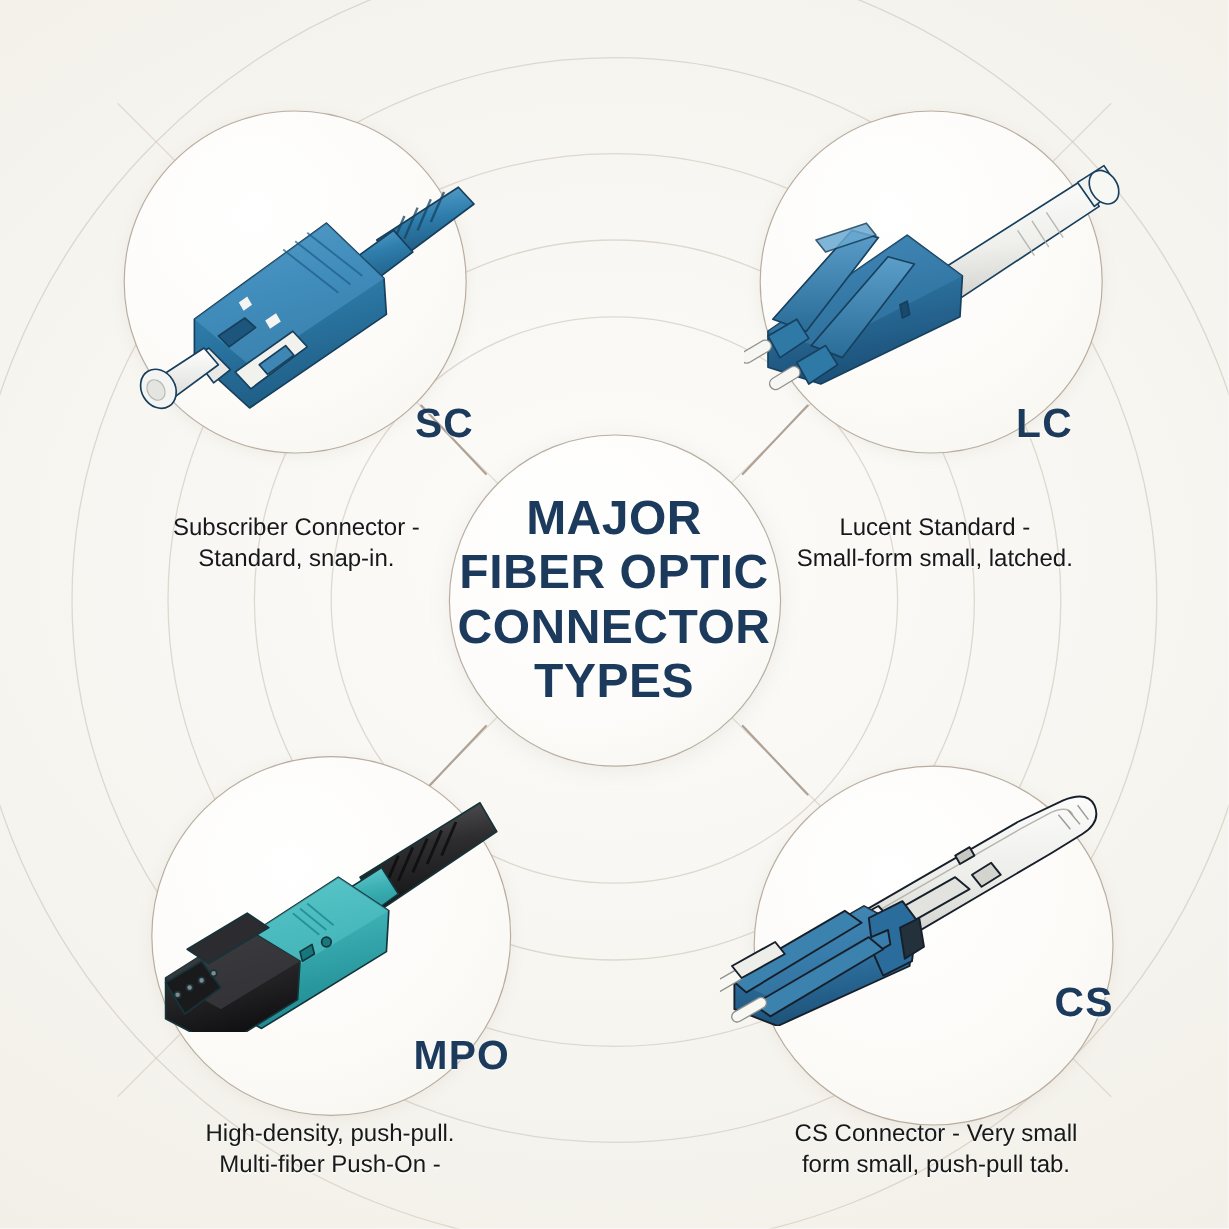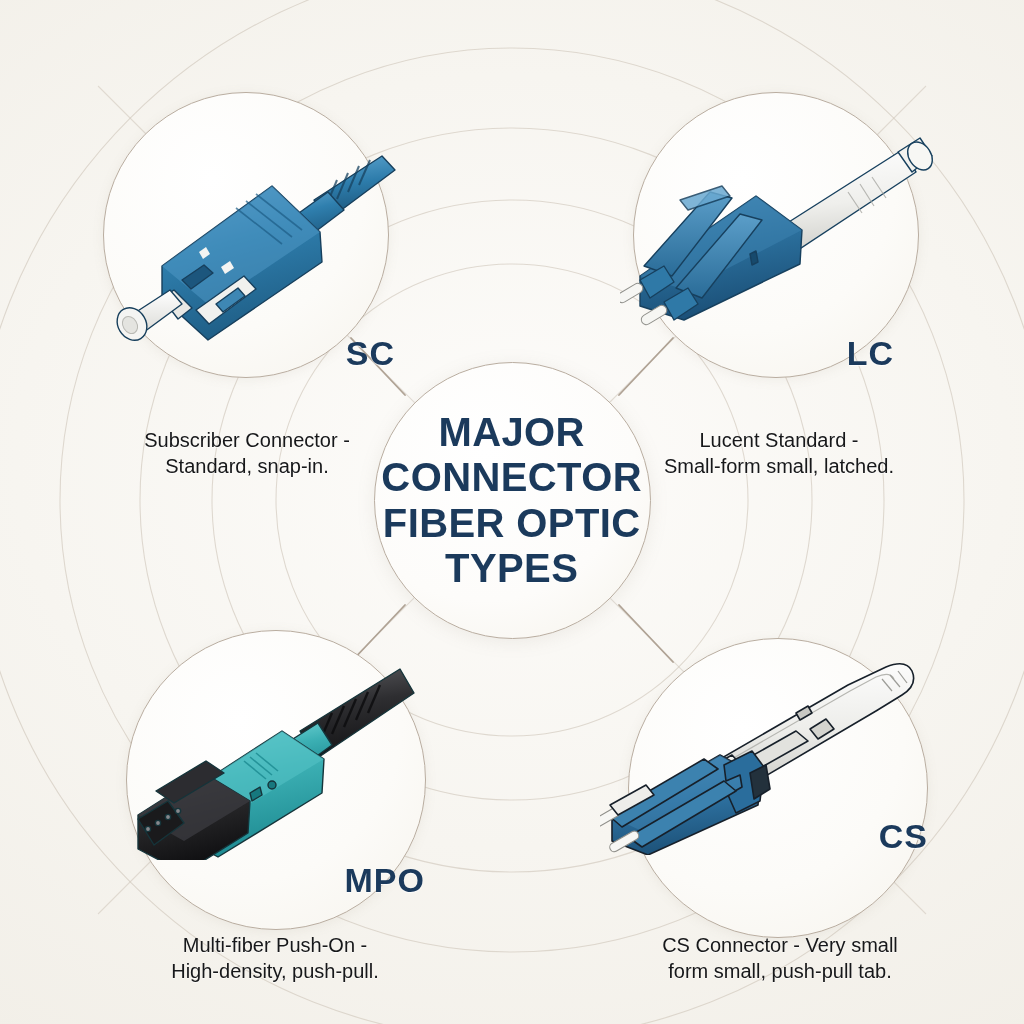--- a/index.html
+++ b/index.html
@@ -235,22 +235,22 @@
   </div>
 
   <div class="desc" style="left:614px; top:427px;">
     <div>Lucent Standard -</div>
     <div>Small-form small, latched.</div>
   </div>
 
   <div class="node center-circle" style="left:374px; top:362px; width:277px; height:277px;">
     <div class="center-title">
       <div>MAJOR</div>
+      <div>FIBER OPTIC</div>
       <div>CONNECTOR</div>
-      <div>FIBER OPTIC</div>
       <div>TYPES</div>
     </div>
   </div>
 
   <div class="node quad-circle" style="left:126px; top:630px; width:300px; height:300px;"></div>
 
   <svg class="art" style="left:132px; top:655px; width:320px; height:205px;" viewBox="0 0 320 205">
     <defs>
       <linearGradient id="mpoBody" x1="0" y1="0" x2="0.25" y2="1">
         <stop offset="0%" stop-color="#6fd2d4"></stop>
@@ -305,22 +305,22 @@
         <circle cx="46" cy="156" r="2.6"></circle>
       </g>
     </g>
   </svg>
 
   <div class="type-label" style="left:125px; top:861px;">
     <span>MPO</span>
   </div>
 
   <div class="desc" style="left:110px; top:932px;">
+    <div>High-density, push-pull.</div>
     <div>Multi-fiber Push-On -</div>
-    <div>High-density, push-pull.</div>
   </div>
 
   <div class="node quad-circle" style="left:628px; top:638px; width:300px; height:300px;"></div>
 
   <svg class="art" style="left:600px; top:655px; width:350px; height:200px;" viewBox="0 0 350 200">
     <defs>
       <linearGradient id="csBody" x1="0" y1="0" x2="0.2" y2="1">
         <stop offset="0%" stop-color="#4d90bd"></stop>
         <stop offset="50%" stop-color="#2f74a4"></stop>
         <stop offset="100%" stop-color="#1d5279"></stop>

